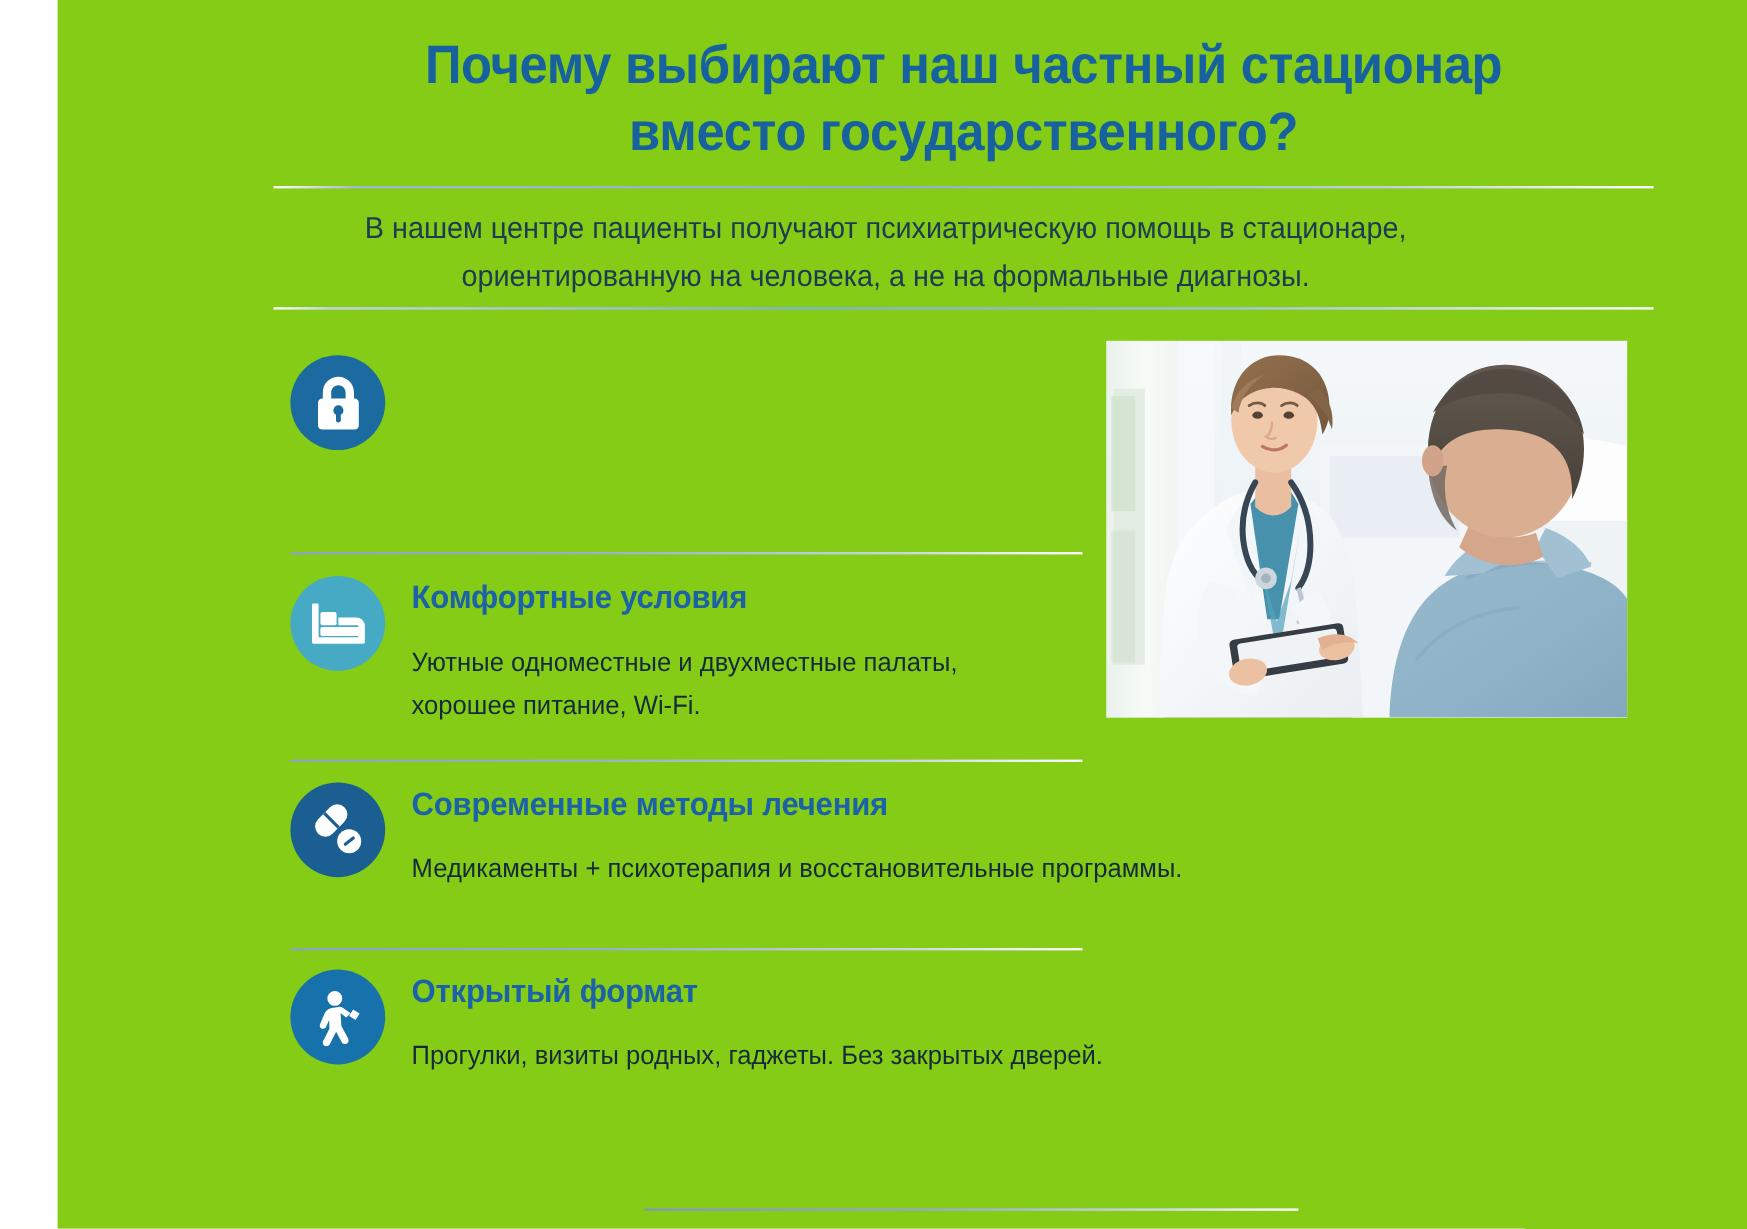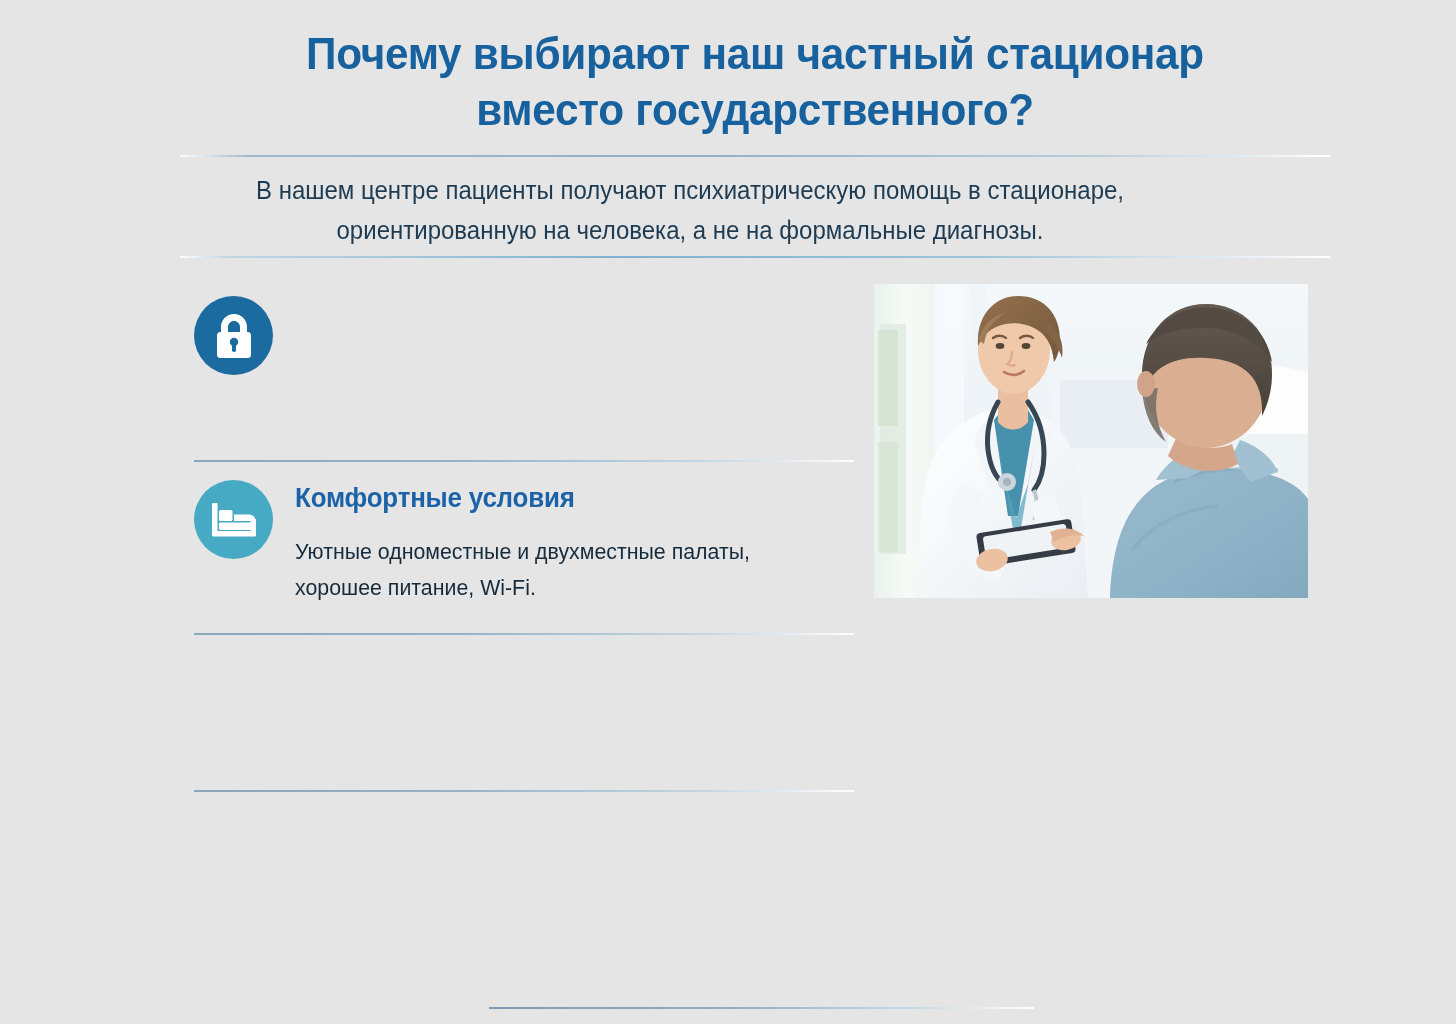--- a/index.html
+++ b/index.html
@@ -11,21 +11,22 @@
     width: 1456px;
     height: 1024px;
     font-family: "Liberation Sans", "DejaVu Sans", sans-serif;
     overflow: hidden;
     position: relative;
   }
 
   .page {
     position: absolute;
     inset: 0;
-    background: #e5e5e5;
+    background: #84cc16;
+    margin-left: 48px;
   }
 
   
   .title-block {
     position: absolute;
     left: 180px;
     top: 26px;
     width: 1150px;
     text-align: center;
   }
@@ -194,23 +195,58 @@
       <div class="rule heading" style="position:absolute; left:295px; top:527px;"></div>
       <div class="feature-text">
         <div class="ln">Уютные одноместные и двухместные палаты,</div>
         <div class="ln">хорошее питание, Wi-Fi.</div>
       </div>
     </div>
   </div>
 
   <div class="rule block" id="rule-sec-3"></div>
 
+  <div class="feature" id="feature-3">
+    <div class="badge" style="background:#1B5E92;">
+      <svg width="48" height="48" viewBox="0 0 48 48" aria-hidden="true">
+        <g transform="rotate(45 23 20)">
+          <rect x="8" y="5" width="17" height="31" rx="8.5" fill="#ffffff"></rect>
+          <rect x="8" y="19" width="17" height="2.6" fill="#1B5E92"></rect>
+        </g>
+        <circle cx="33" cy="33" r="10" fill="#ffffff"></circle>
+        <rect x="27.6" y="31.7" width="11" height="2.6" rx="1.3" fill="#1B5E92" transform="rotate(-38 33 33)"></rect>
+      </svg>
+    </div>
+    <div class="feature-body">
+      <div class="feature-title">Современные методы лечения</div>
+
+      <div class="feature-text">
+        <div class="ln">Медикаменты + психотерапия и восстановительные программы.</div>
+      </div>
+    </div>
+  </div>
 
   <div class="rule block" id="rule-sec-4"></div>
 
+  <div class="feature" id="feature-4">
+    <div class="badge" style="background:#1771AB;">
+      <svg width="44" height="48" viewBox="0 0 44 48" aria-hidden="true">
+        <circle cx="19" cy="8" r="6.2" fill="#ffffff"></circle>
+        <path d="M16.5 16c-3 0.4-5 2.2-6.2 5l-3.6 8.6c-0.6 1.5 0.1 3.1 1.6 3.6 1.4 0.5 3-0.2 3.6-1.7l2.4-5.6 0.2 7.4-5.2 10.3c-0.8 1.6-0.1 3.4 1.5 4.1 1.5 0.7 3.3 0 4.1-1.6l5.2-10.4 4.6 8.6c0.8 1.6 2.7 2.2 4.2 1.4 1.5-0.8 2-2.7 1.2-4.2l-5.6-10.6-0.7-10.8c1.6 1.3 3.1 2.6 4.7 3.9l3.6-3.6-5.9-4.2c-1.2-0.9-2.6-1.3-4.1-1.1z" fill="#ffffff"></path>
+        <path d="M33.5 17.4l6 2.2-2.2 6-6-2.2z" fill="#ffffff" transform="rotate(12 35 21)"></path>
+      </svg>
+    </div>
+    <div class="feature-body">
+      <div class="feature-title">Открытый формат</div>
+
+      <div class="feature-text">
+        <div class="ln">Прогулки, визиты родных, гаджеты. Без закрытых дверей.</div>
+      </div>
+    </div>
+  </div>
 
   <div class="photo">
     <svg width="434" height="314" viewBox="0 0 434 314" aria-hidden="true">
       <defs>
         <linearGradient id="bg" x1="0" y1="0" x2="0" y2="1">
           <stop offset="0" stop-color="#f4f8fa"></stop>
           <stop offset="1" stop-color="#e4ecf1"></stop>
         </linearGradient>
         <linearGradient id="win" x1="0" y1="0" x2="1" y2="0">
           <stop offset="0" stop-color="#e9f2ec"></stop>

